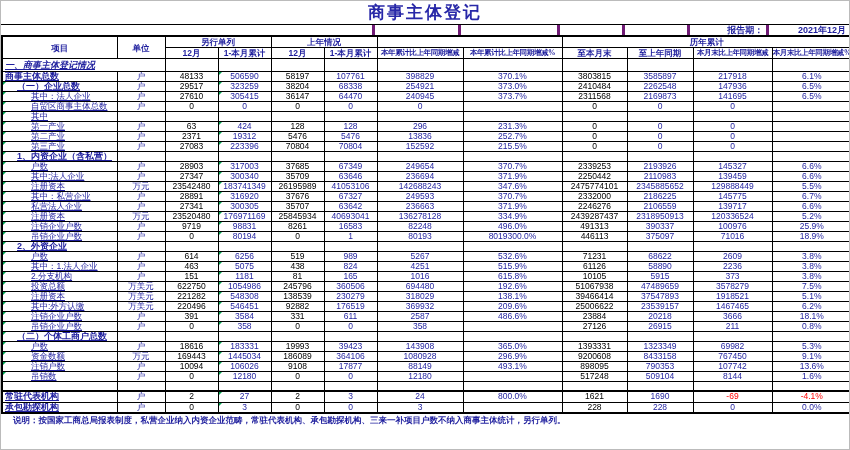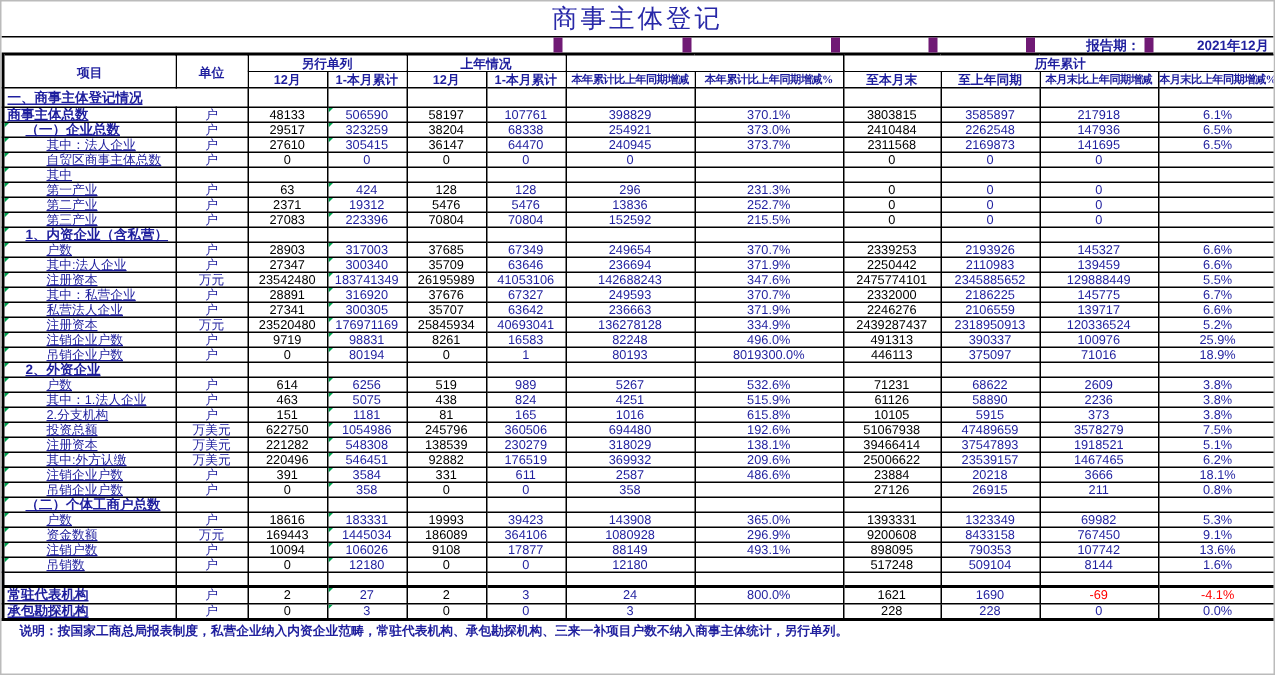--- a/index.html
+++ b/index.html
@@ -4,38 +4,38 @@
 <style>
   * { box-sizing: border-box; margin: 0; padding: 0; }
   html,body { background:#e8e8e8; }
   body { font-family: "Liberation Sans", sans-serif; }
   .sheet {
     position: relative; width: 850px; height: 450px; background: #fff;
     border: 1px solid #bbb; overflow: hidden;
   }
   .title {
     height: 23px; line-height: 23px; text-align: center;
-    font-size: 17px; font-weight: normal; color: #2828a8; letter-spacing: 2px;
+    font-size: 17px; font-weight: bold; color: #2828a8; letter-spacing: 2px;
   }
   
   .strip { display: flex; height: 12px; border-top: 1px solid #000; border-bottom: 1px solid #000; }
-  .strip .sc { height: 100%; border-right: 6px solid #701a75; }
+  .strip .sc { height: 100%; border-right: 3px solid #701a75; }
   .strip .sc:first-child { border-left: none; }
   .strip .sc:last-child { border-right: none; }
   .sc.w1{width:375px;} .sc.w2{width:86px;} .sc.w3{width:99px;} .sc.w4{width:65px;}
   .sc.w5{width:66px;} .sc.w6{width:79px;} .sc.w7{width:80px;}
   .sc { font-size: 9px; line-height: 11px; color:#1f1f9e; font-weight: bold; text-align: right; padding-right: 3px; }
   
   table { border-collapse: collapse; table-layout: fixed; width: 850px; border: 2px solid #000; border-top: none; }
   th, td { border: 1px solid #000; overflow: hidden; white-space: nowrap; position: relative; }
   thead th { color:#1f1f9e; font-weight: bold; text-align:center; height: 11px; font-size: 8.5px; line-height: 10px; background:#fff; }
   thead th.sh { font-size: 7.5px; letter-spacing: -0.4px; font-family: Liberation Serif, serif; }
   tbody td { height: 9.5px; font-size: 8.5px; line-height: 9px; text-align: center; }
   tr.sec1 td { height: 13px; }
-  tr.sec1 .lbl span { font-size: 12px; }
+  tr.sec1 .lbl span { font-size: 12px; font-style: italic; }
   tr.agency td { height: 11px; }
   tr.agency .lbl span { font-size: 10.5px; }
   td.lbl { text-align: left; }
   td.lbl span { color:#1f1f9e; text-decoration: underline; font-size: 8.5px; }
   td.lbl.b span { font-weight: bold; font-size: 9px; }
   .ind0 { padding-left: 2px; } .ind1 { padding-left: 14px; }
   .ind2 { padding-left: 28px; } .ind3 { padding-left: 28px; }
   td.unit { color:#1f1f9e; font-size: 8.5px; }
   td.blk { color:#000; }
   td.nvy { color:#1f1f9e; }

